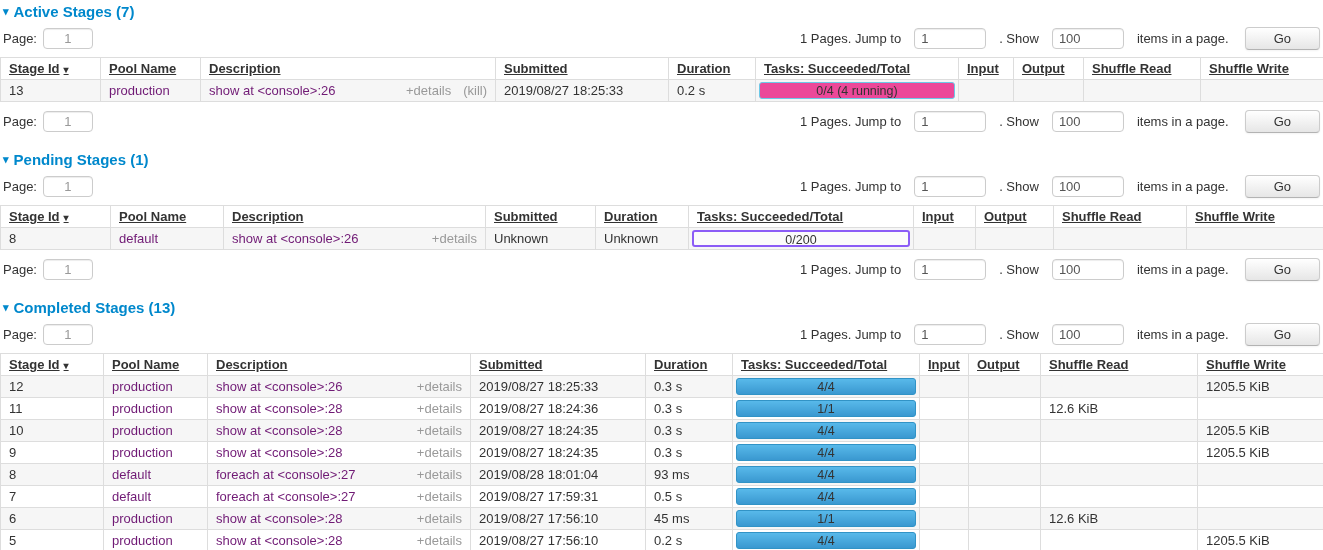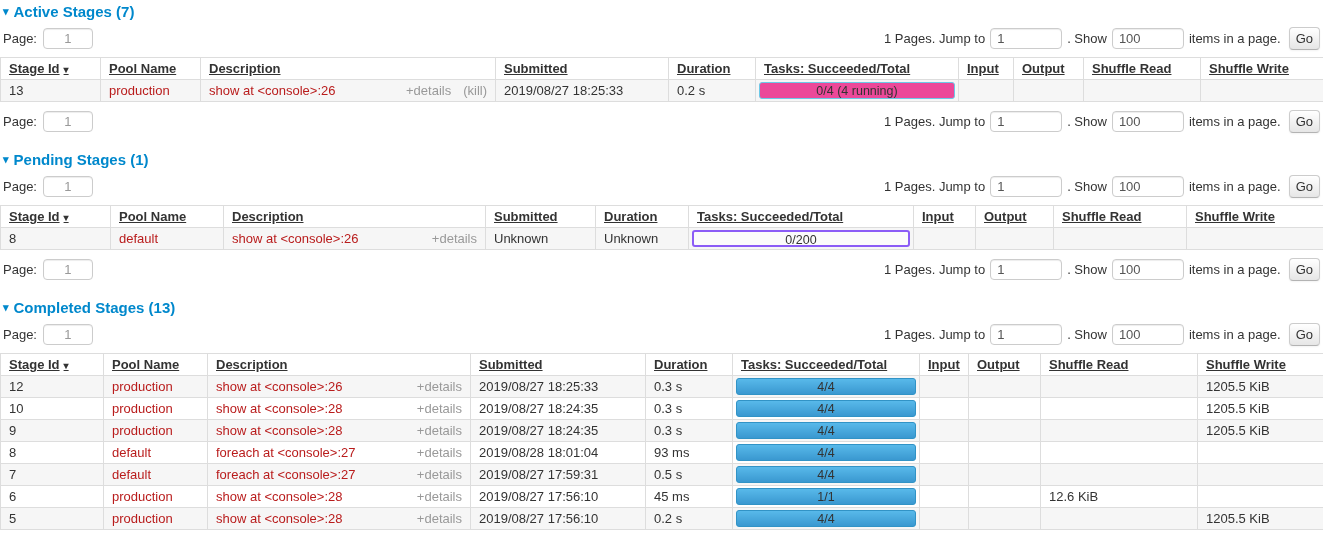--- a/index.html
+++ b/index.html
@@ -15,47 +15,47 @@
     margin: 0; padding: 3px 0 0 3px; height: 19px;
     color: #0088cc; font-size: 15px; font-weight: bold; cursor: pointer;
     display: flex; align-items: center; gap: 5px;
   }
   .collapse-arrow { font-size: 11px; line-height: 1; }
   .pagination-row {
     display: flex; justify-content: space-between; align-items: center;
     padding: 0 3px; margin: 8px 0; height: 22px;
   }
   .page-group, .jump-group { display: flex; align-items: center; gap: 6px; }
-  .jump-group { gap: 5px; }
+  .jump-group { gap: 13px; }
   input {
     height: 21px; border: 1px solid #ccc; border-radius: 4px;
     font-family: "Liberation Sans", sans-serif; font-size: 13px;
     padding: 1px 6px; color: #555; background: #fff;
     box-shadow: inset 0 1px 1px rgba(0,0,0,0.075); outline: none;
   }
   .page-input { width: 50px; text-align: center; color: #999; }
   .jump-input { width: 72px; }
   .show-input { width: 72px; }
   .go-button {
-    height: 23px; padding: 2px 6px; margin-left: 3px;
+    height: 23px; padding: 2px 28px; margin-left: 3px;
     background: linear-gradient(#ffffff, #e6e6e6);
     border: 1px solid #ccc; border-bottom-color: #b3b3b3; border-radius: 4px;
     font-family: "Liberation Sans", sans-serif; font-size: 13px; color: #333;
     cursor: pointer; box-shadow: inset 0 1px 0 rgba(255,255,255,.2), 0 1px 2px rgba(0,0,0,.05);
   }
   table.stages-table {
     width: 100%; border-collapse: collapse; table-layout: fixed; margin-top: 4px;
   }
   th, td {
     border: 1px solid #ddd; padding: 3px 8px; height: 22px;
     text-align: left; white-space: nowrap; overflow: hidden; font-size: 13px;
   }
   th { font-weight: bold; background: #fff; cursor: pointer; text-decoration: underline; }
   tbody tr:nth-child(odd) { background: #f6f6f6; }
-  a { color: #b91c1c; text-decoration: none; cursor: pointer; }
+  a { color: #701a75; text-decoration: none; cursor: pointer; }
   .sort-arrow { font-size: 10px; margin-left: 4px; color: #333; }
   .desc-wrap { display: flex; align-items: center; }
   .desc-link { flex: 1; overflow: hidden; text-overflow: ellipsis; }
   .details-link, .kill-link { color: #999; margin-left: 12px; cursor: pointer; }
   td.tasks-cell { padding: 2px 3px; }
   .progress {
     height: 17px; border-radius: 3px; text-align: center;
     font-size: 12.5px; line-height: 16px; color: #333; width: 100%;
   }
   .progress.done {
@@ -332,20 +332,39 @@
             <td>0.3 s</td>
             <td class="tasks-cell">
               <div class="progress done"><span>4/4</span></div>
             </td>
             <td></td>
             <td></td>
             <td></td>
             <td>1205.5 KiB</td>
           </tr>
           <tr>
+            <td>11</td>
+            <td><a>production</a></td>
+            <td>
+              <div class="desc-wrap">
+                <a class="desc-link">show at &lt;console&gt;:28</a>
+                <span class="details-link">+details</span>
+              </div>
+            </td>
+            <td>2019/08/27 18:24:36</td>
+            <td>0.3 s</td>
+            <td class="tasks-cell">
+              <div class="progress done"><span>1/1</span></div>
+            </td>
+            <td></td>
+            <td></td>
+            <td>12.6 KiB</td>
+            <td></td>
+          </tr>
+          <tr>
             <td>10</td>
             <td><a>production</a></td>
             <td>
               <div class="desc-wrap">
                 <a class="desc-link">show at &lt;console&gt;:28</a>
                 <span class="details-link">+details</span>
               </div>
             </td>
             <td>2019/08/27 18:24:35</td>
             <td>0.3 s</td>

